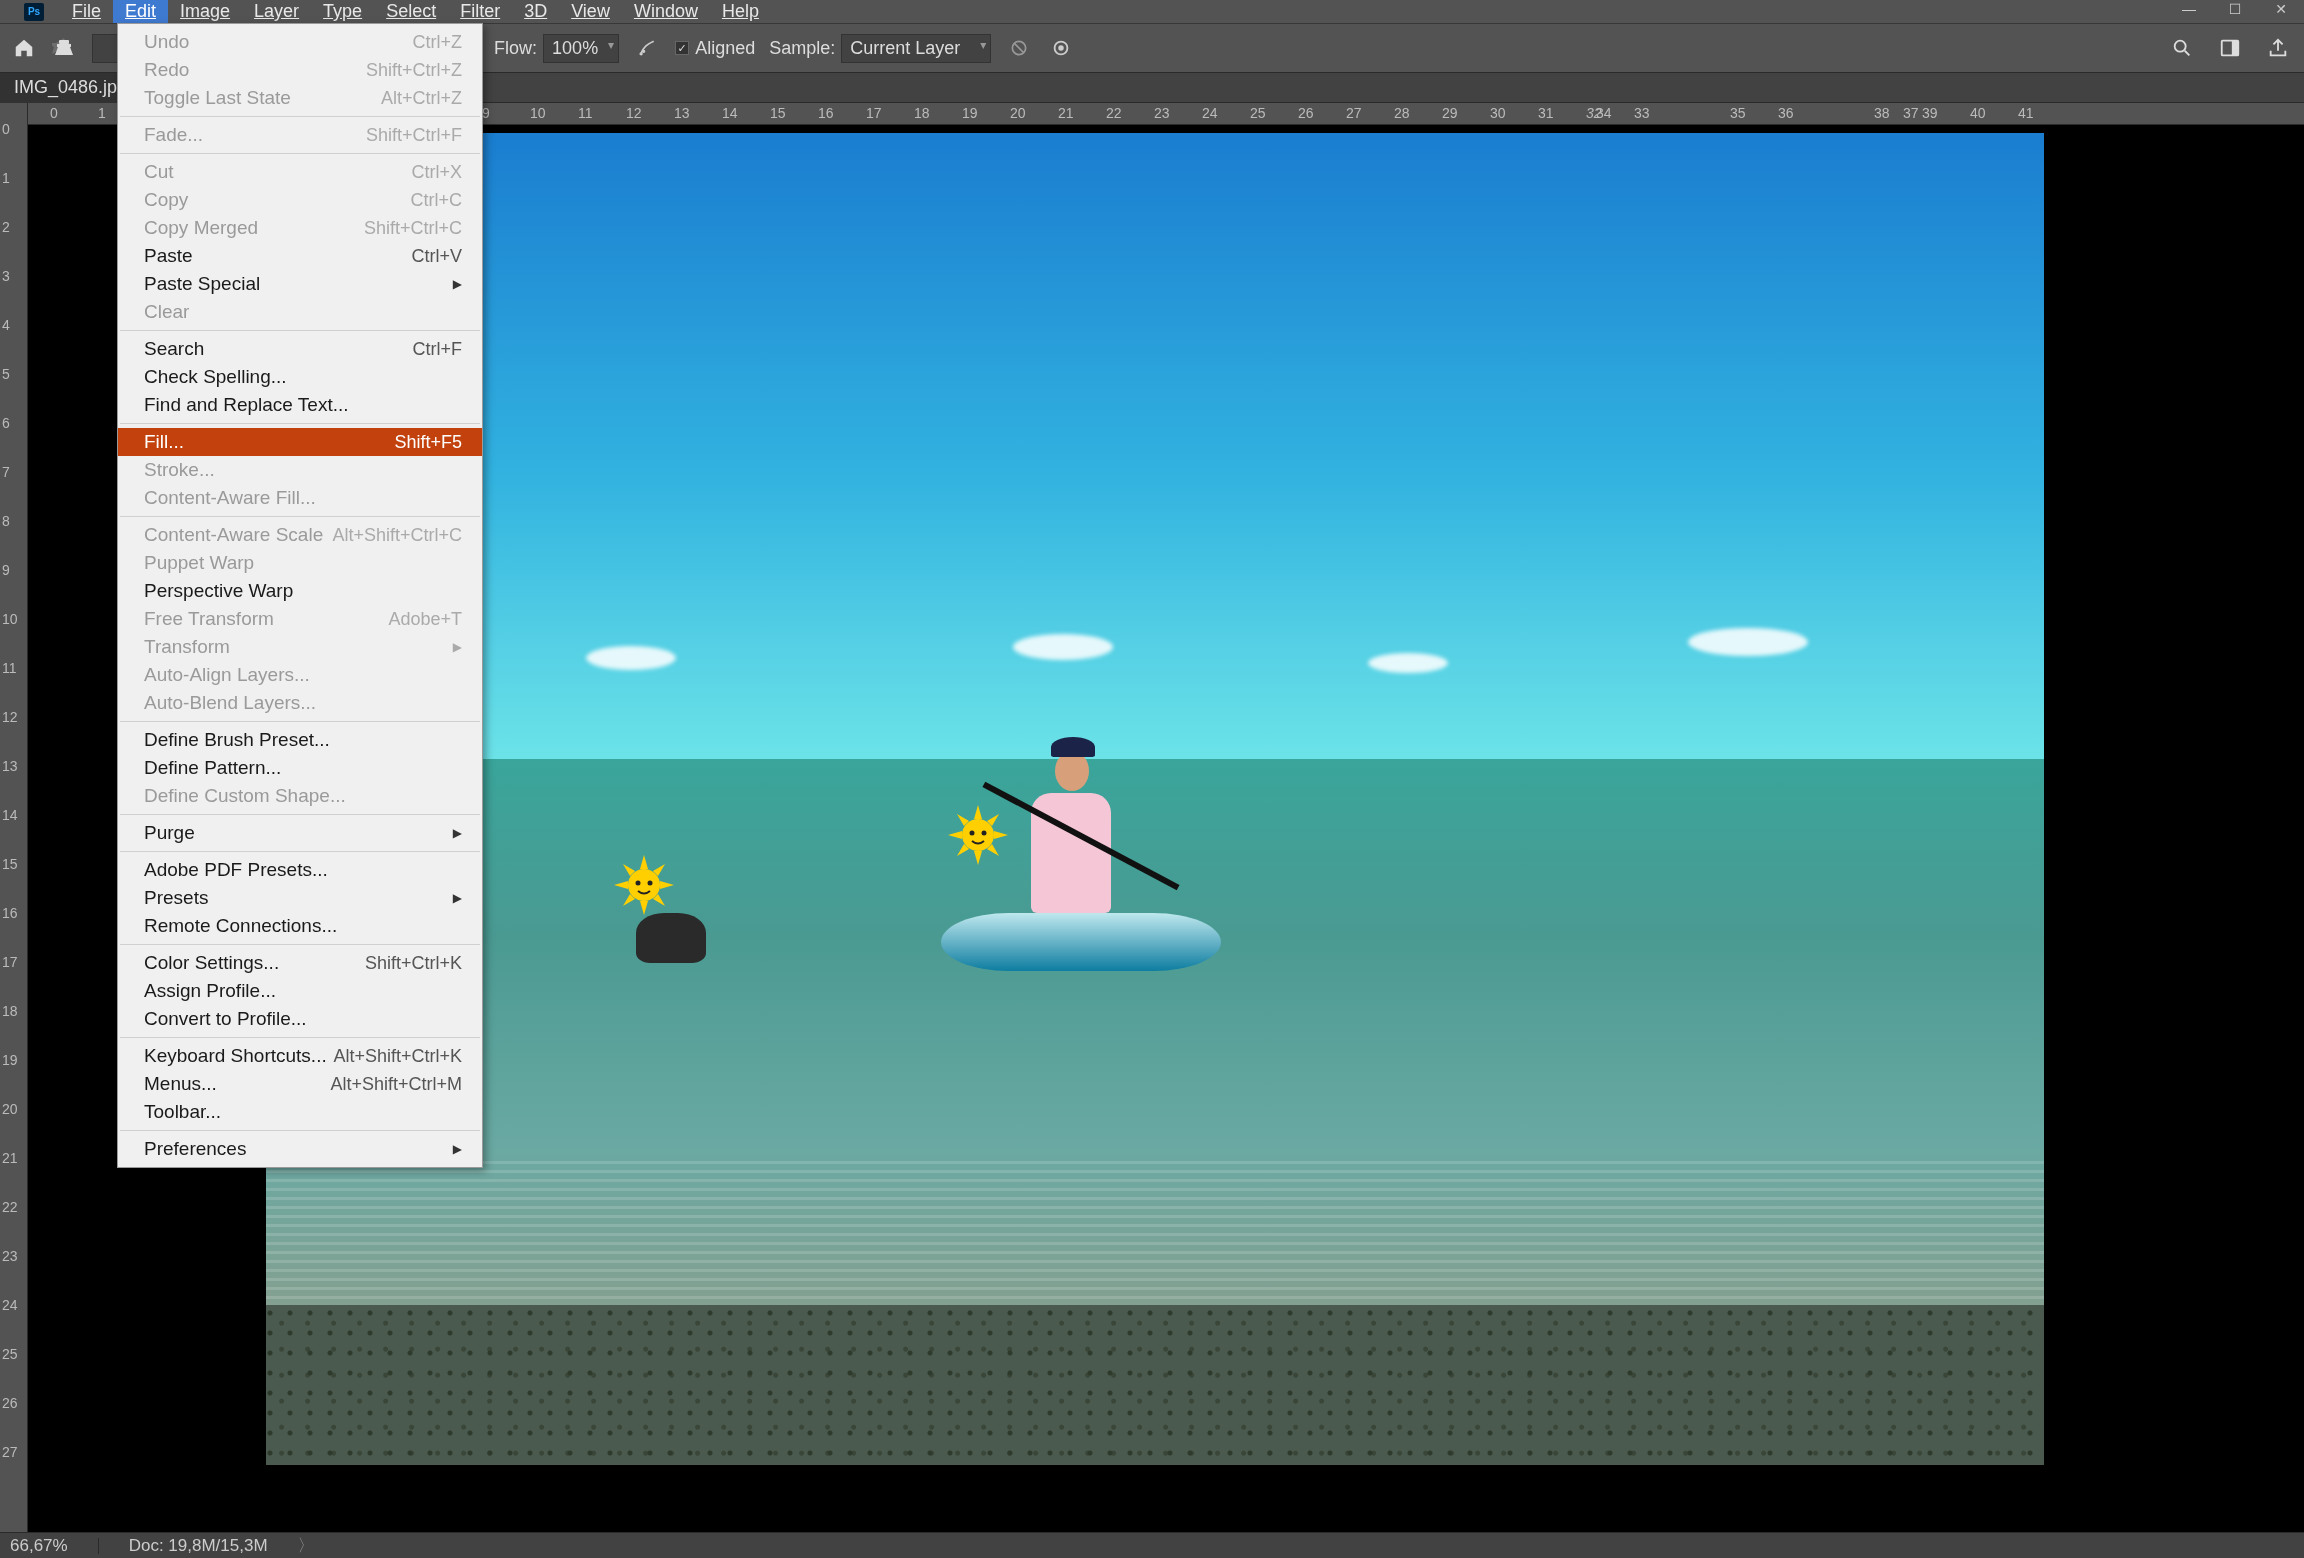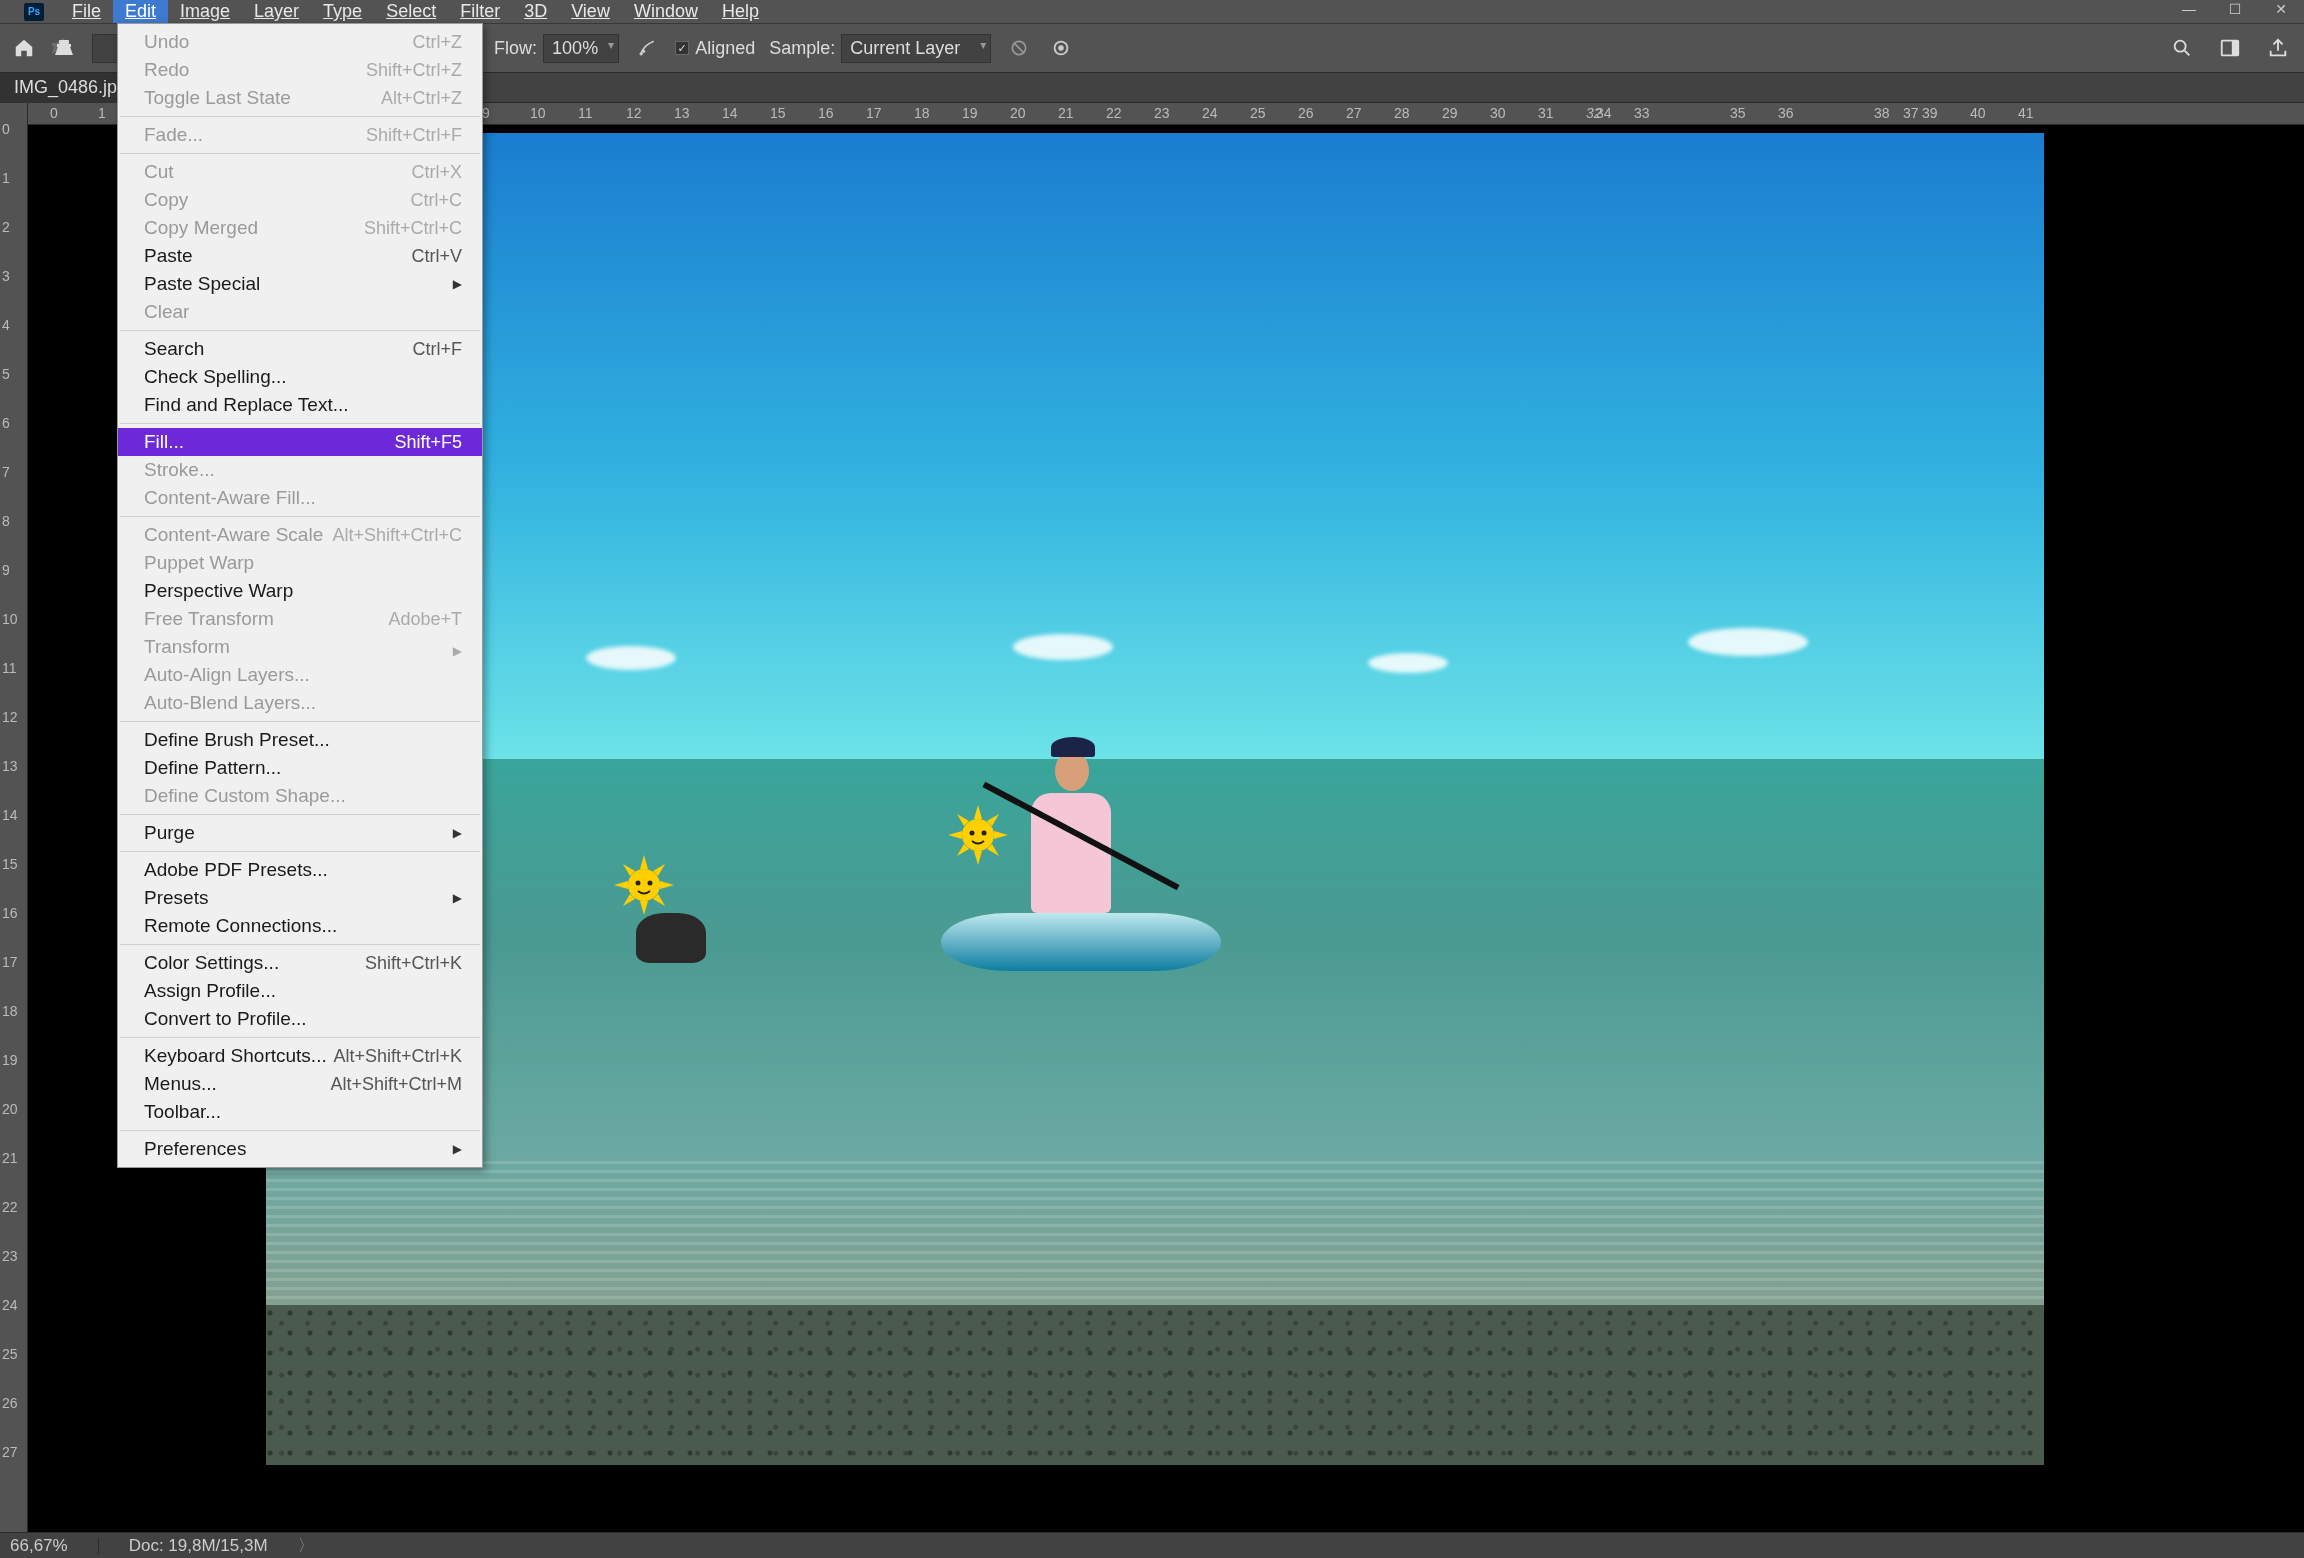--- a/index.html
+++ b/index.html
@@ -55,22 +55,22 @@
 .paddle { position: absolute; top: 40px; left: -60px; width: 220px; height: 6px; background: #111; transform: rotate(28deg); }
 .kayak { position: absolute; top: 120px; left: -90px; width: 280px; height: 58px; background: linear-gradient(#bfe8ee, #0e7da0); border-radius: 70px / 30px; }
 
 
 .statusbar { height: 26px; background: #424242; border-top: 1px solid #2a2a2a; display: flex; align-items: center; color: #ccc; font-size: 17px; padding: 0 10px; gap: 30px; }
 .statusbar .sep { width: 1px; height: 16px; background: #2a2a2a; }
 
 
 .dropdown { position: absolute; left: 117px; top: 23px; width: 366px; background: #f0f0f0; border: 1px solid #9a9a9a; box-shadow: 3px 3px 8px rgba(0,0,0,0.35); z-index: 100; padding: 4px 0; }
 .dd-item { display: flex; justify-content: space-between; align-items: center; padding: 3px 20px 3px 26px; font-size: 19px; color: #1a1a1a; position: relative; }
-.dd-item.disabled { color: #9a9a9a; align-items: flex-end; }
-.dd-item.highlight { background: #6d28d9; color: #fff; }
+.dd-item.disabled { color: #9a9a9a; }
+.dd-item.highlight { background: #c2410c; color: #fff; }
 .dd-item .arrow { font-size: 12px; color: #333; }
 .dd-item.disabled .arrow { color: #aaa; }
 .dd-sep { height: 1px; background: #d0d0d0; margin: 4px 2px; }
 .dd-item .shortcut { color: #555; font-size: 18px; }
 .dd-item.disabled .shortcut { color: #aaa; }
 .dd-item.highlight .shortcut { color: #fff; }
 </style>
 </head>
 <body>
 

